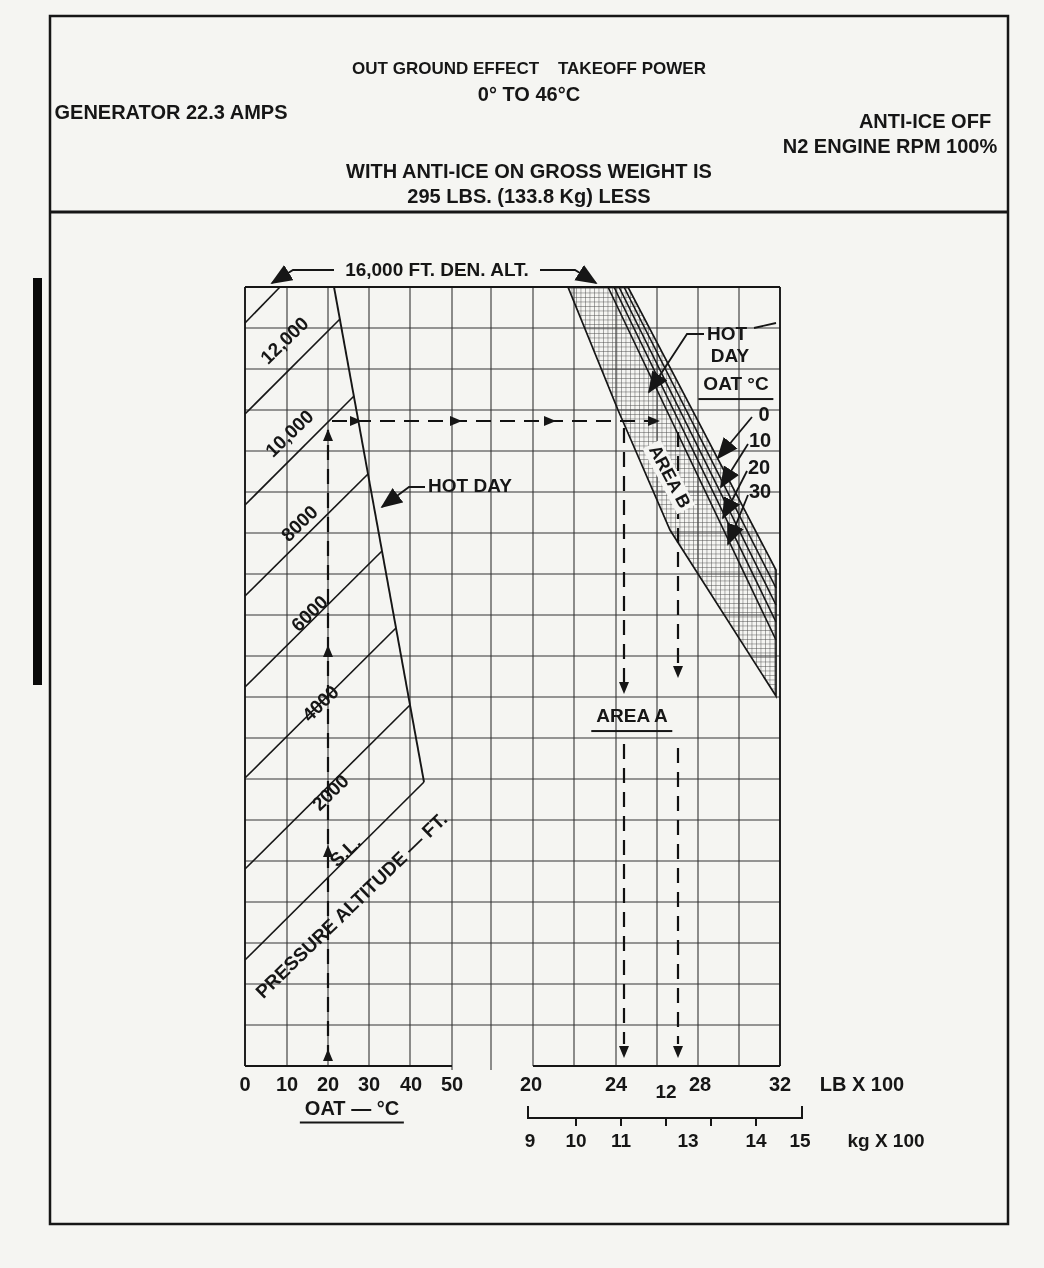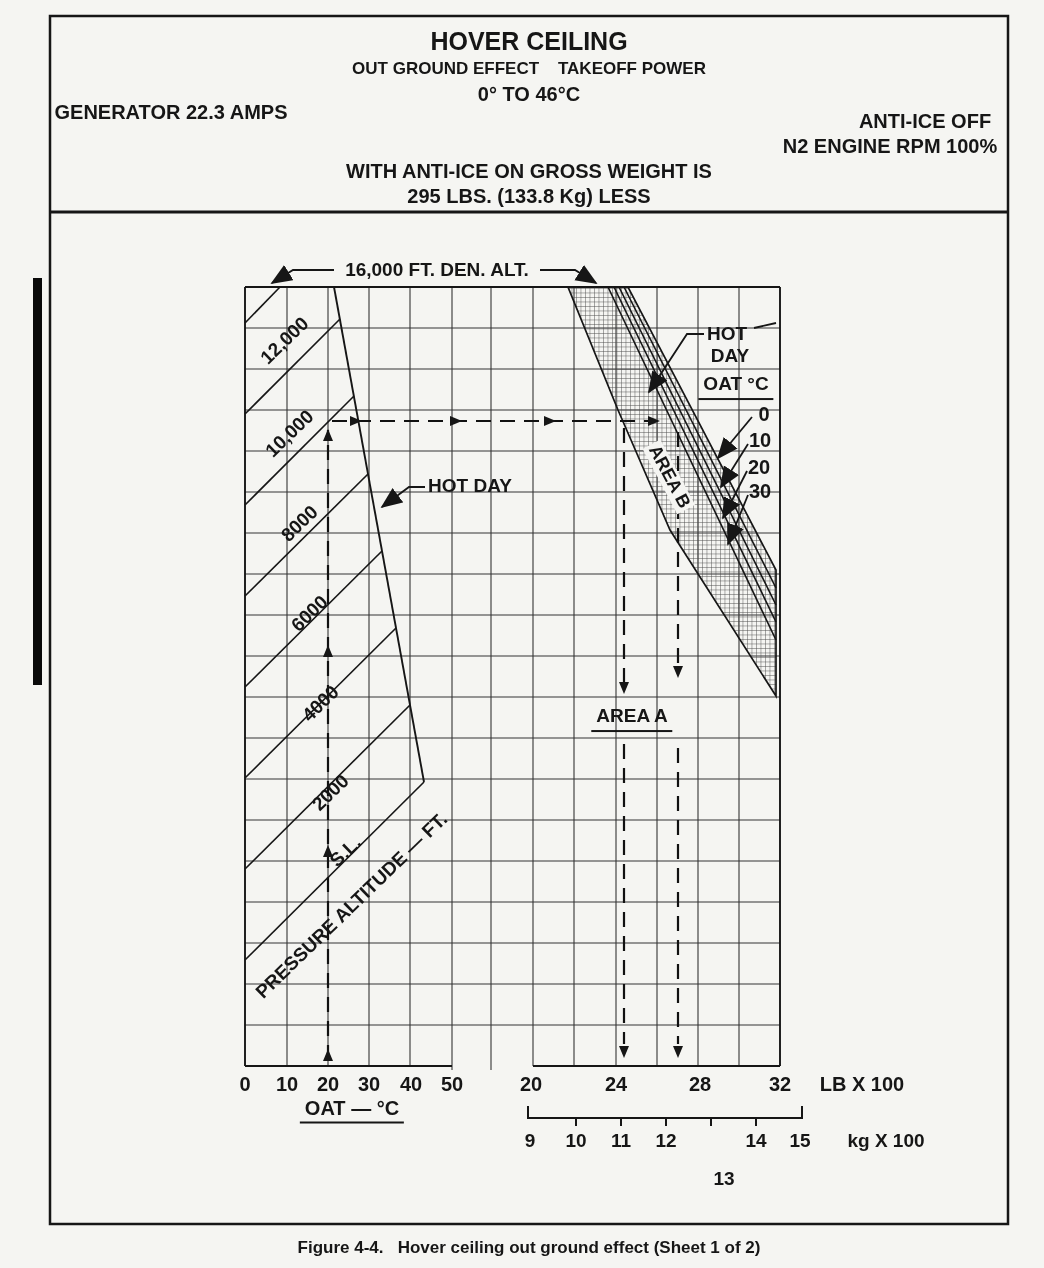--- a/index.html
+++ b/index.html
@@ -135,21 +135,20 @@
     <g stroke="#161616" stroke-width="2" fill="none">
       <path d="M528 1106 L528 1118 L802 1118 L802 1106"></path>
       <line x1="576" y1="1118" x2="576" y2="1126"></line>
         <line x1="621" y1="1118" x2="621" y2="1126"></line>
       <line x1="666" y1="1118" x2="666" y2="1126"></line>
         <line x1="711" y1="1118" x2="711" y2="1126"></line>
       <line x1="756" y1="1118" x2="756" y2="1126"></line>
     </g>
   </svg>
 
-  <div class="lbl f25" style="left:529px;top:42px;">HOVER CEILING</div>
   <div class="lbl f21" style="left:529px;top:69px;">OUT GROUND EFFECT    TAKEOFF POWER</div>
   <div class="lbl f20" style="left:529px;top:94px;">0° TO 46°C</div>
   <div class="lbl f20" style="left:171px;top:112px;">GENERATOR 22.3 AMPS</div>
   <div class="lbl f20" style="left:925px;top:121px;">ANTI-ICE OFF</div>
   <div class="lbl f20" style="left:890px;top:146px;">N2 ENGINE RPM 100%</div>
   <div class="lbl f20" style="left:529px;top:171px;">WITH ANTI-ICE ON GROSS WEIGHT IS</div>
   <div class="lbl f20" style="left:529px;top:196px;">295 LBS. (133.8 Kg) LESS</div>
 
   <div class="lbl f19" style="left:437px;top:270px;">16,000 FT. DEN. ALT.</div>
 
@@ -185,20 +184,19 @@
 
   <div class="lbl f20" style="left:531px;top:1084px;">20</div>
   <div class="lbl f20" style="left:616px;top:1084px;">24</div>
   <div class="lbl f20" style="left:700px;top:1084px;">28</div>
   <div class="lbl f20" style="left:780px;top:1084px;">32</div>
   <div class="lbl f20" style="left:862px;top:1084px;">LB X 100</div>
 
   <div class="lbl f19" style="left:530px;top:1141px;">9</div>
   <div class="lbl f19" style="left:576px;top:1141px;">10</div>
   <div class="lbl f19" style="left:621px;top:1141px;">11</div>
-  <div class="lbl f19" style="left:666px;top:1141px;">12</div>
-  <div class="lbl f19" style="left:724px;top:1141px;margin-top:38px;">13</div>
+  <div class="lbl f19" style="left:666px;top:1092px;">12</div>
+  <div class="lbl f19" style="left:688px;top:1141px;">13</div>
   <div class="lbl f19" style="left:756px;top:1141px;">14</div>
   <div class="lbl f19" style="left:800px;top:1141px;">15</div>
   <div class="lbl f19" style="left:886px;top:1141px;">kg X 100</div>
 
-  <div class="lbl f21" style="left:529px;top:1248px;">Figure 4-4.   Hover ceiling out ground effect (Sheet 1 of 2)</div>
 </div>
 
 </body></html>

